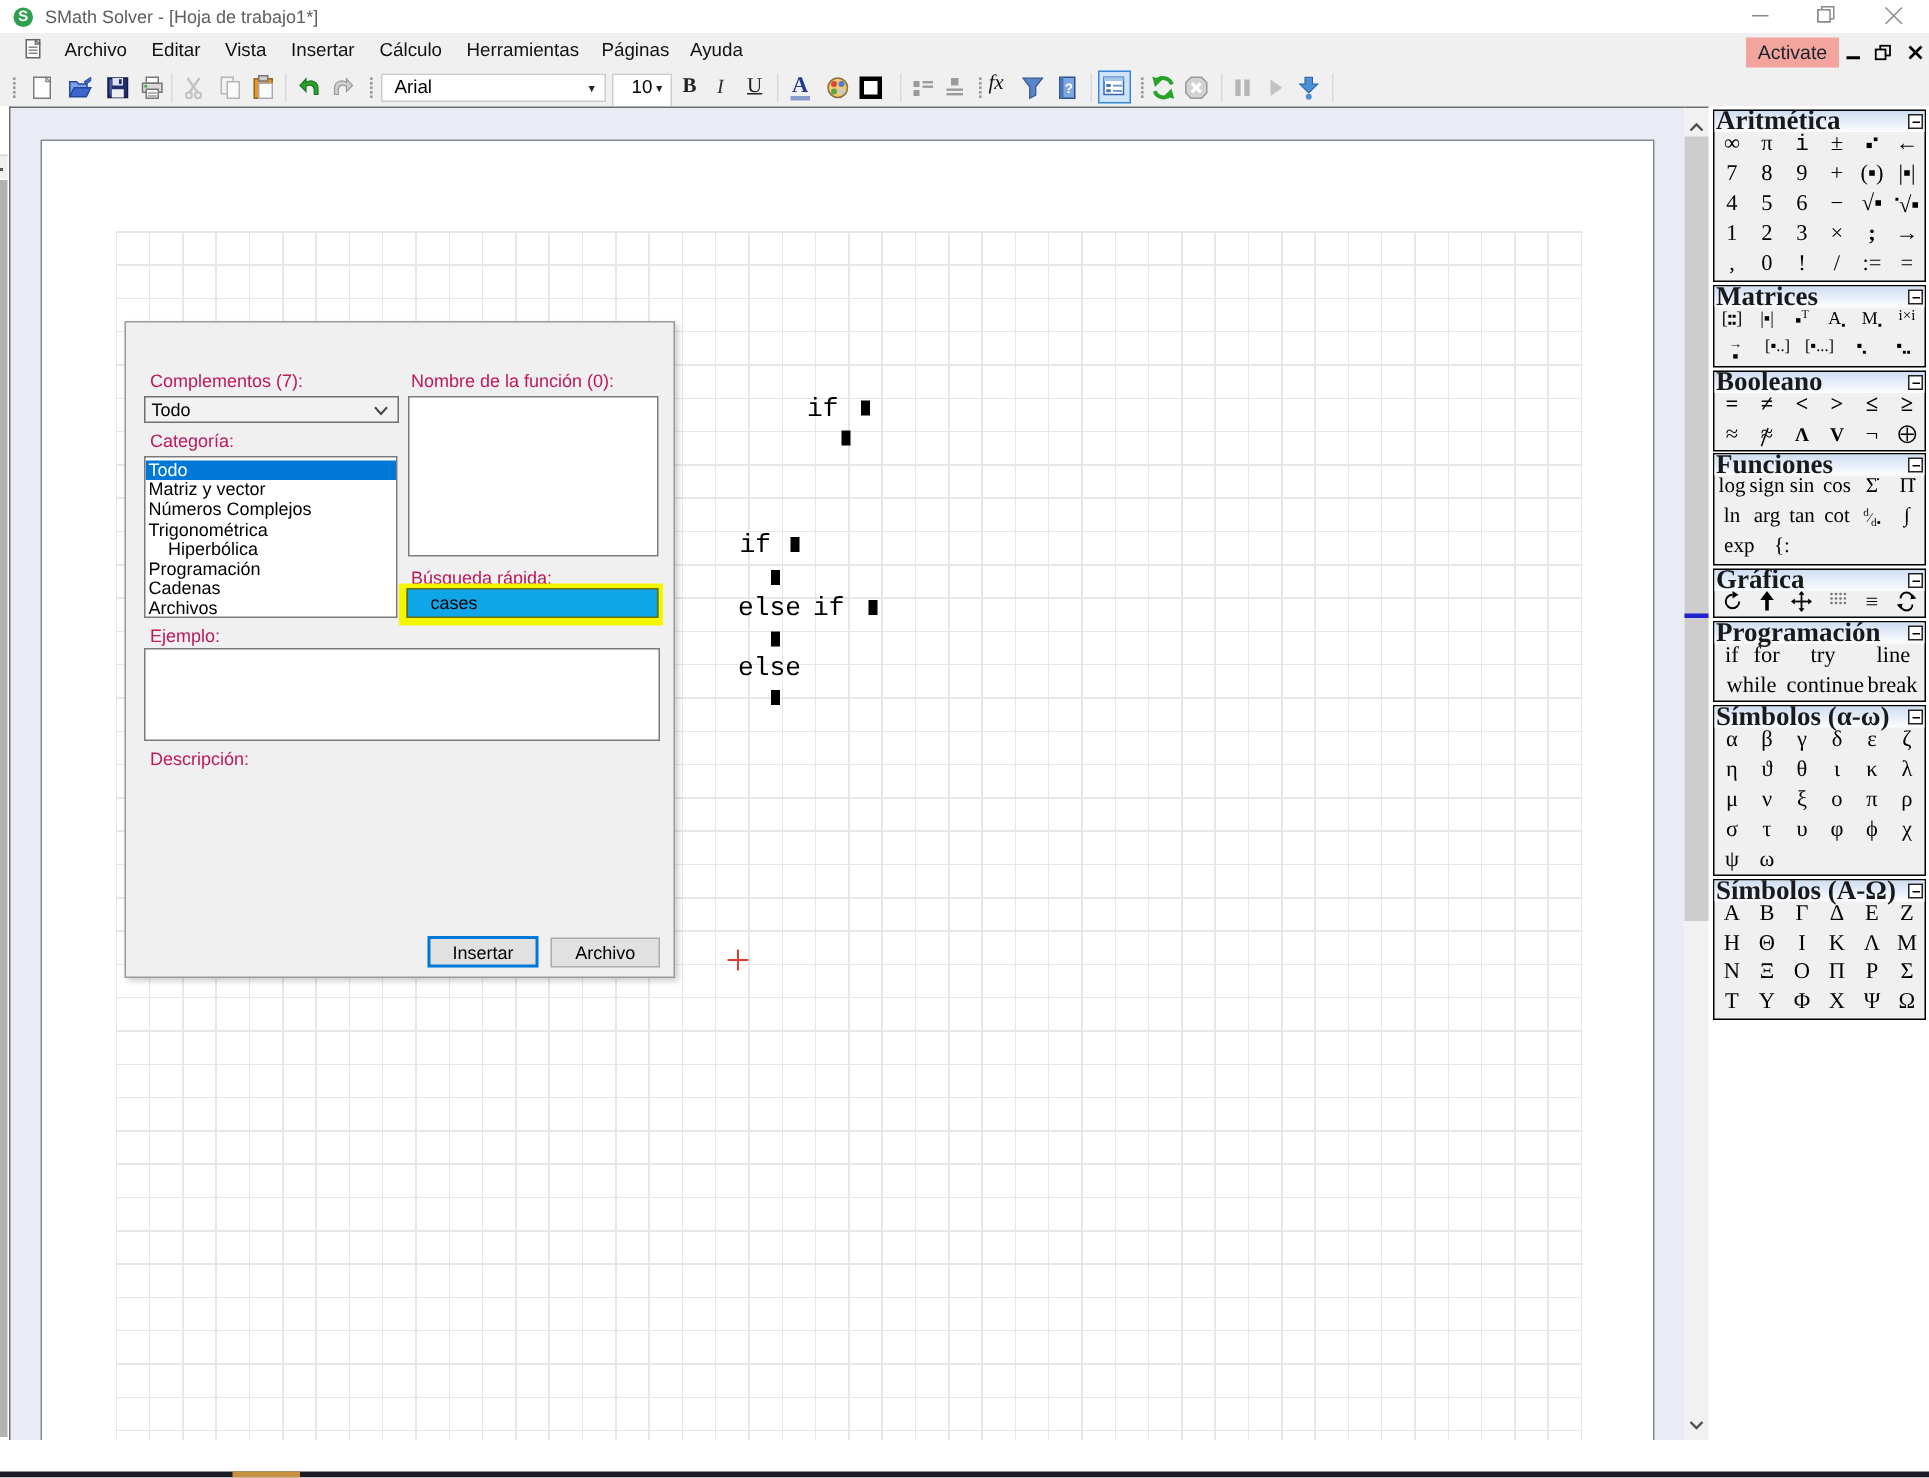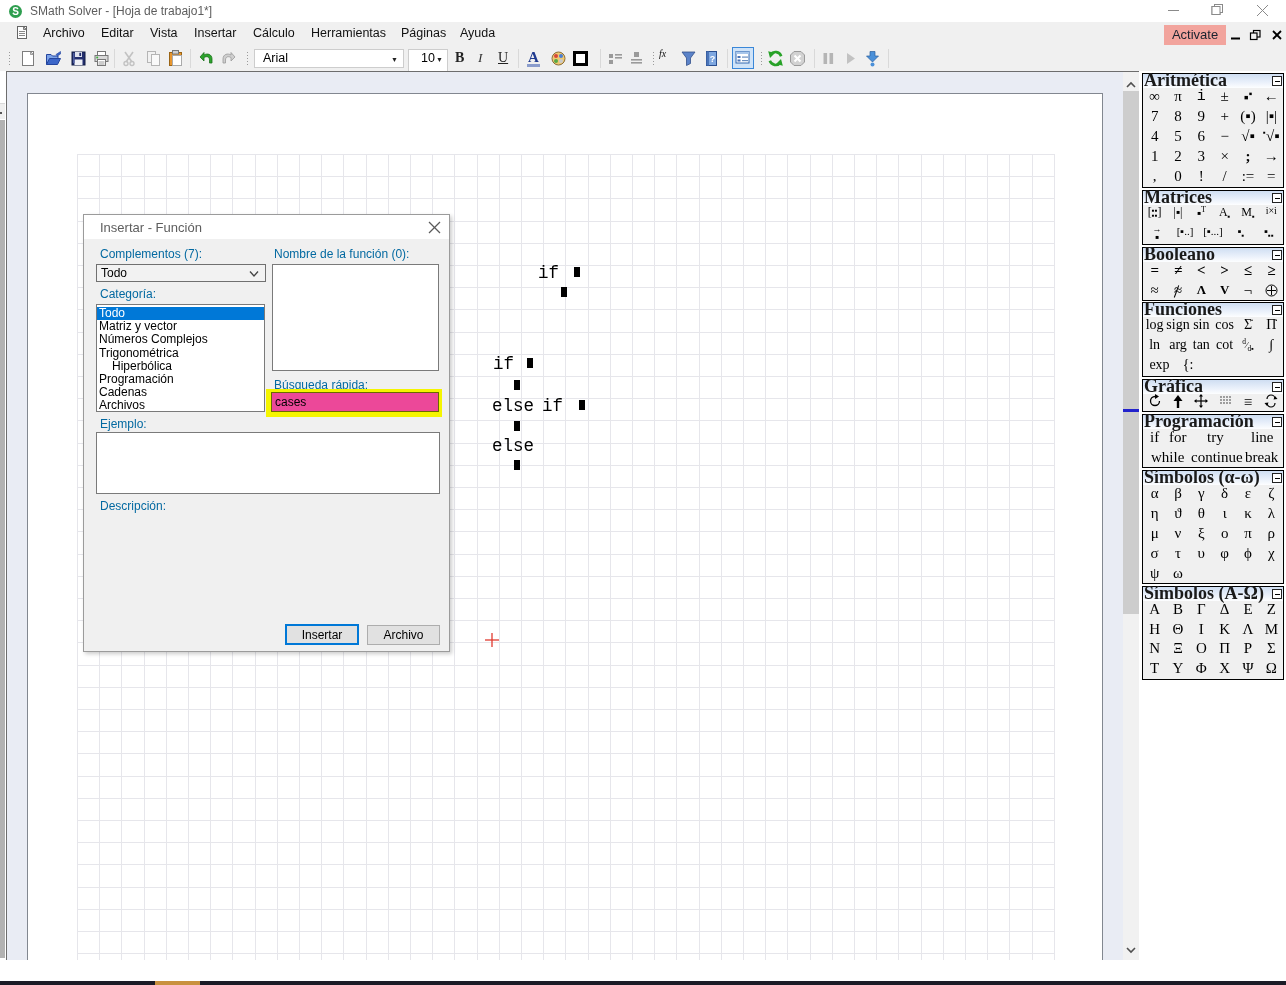--- a/index.html
+++ b/index.html
@@ -56,21 +56,21 @@
   #statusbar { position:absolute; left:0; top:960px; width:1286px; height:21px; background:#f0f0f0;
      border-top:1px solid #d7d7d7; font-size:12px; color:#111; }
   #taskstrip { position:absolute; left:0; top:981px; width:1286px; height:4px; background:#1b1b26; }
   #taskorange { position:absolute; left:155px; top:0; width:45px; height:4px; background:#c9913f; }
 
   
   #dialog { position:absolute; left:83px; top:214px; width:367px; height:438px; background:#f0f0f0;
      border:1px solid #9b9b9b; box-shadow:2px 2px 4px rgba(0,0,0,0.2); font-size:12px; }
   #dlgtitle { position:absolute; left:0; top:0; width:100%; height:24px; background:#fff; }
   #dlgtitle span { position:absolute; left:16px; top:5px; font-size:13px; color:#5d5d5d; }
-  .dlabel { position:absolute; color:#0369a1; }
+  .dlabel { position:absolute; color:#be185d; }
   .listbox { position:absolute; background:#fff; border:1px solid #7a7a7a; }
   #combo { position:absolute; left:12px; top:49px; width:170px; height:18px; background:#f2f2f2;
      border:1px solid #707070; font-size:12px; line-height:16px; padding-left:4px; }
   .btn { position:absolute; width:73px; height:20px; background:#e1e1e1; border:1px solid #adadad;
      font-size:12px; text-align:center; line-height:18px; }
 </style></head>
 <body>
 <div id="win">
 
   <div id="titlebar">
@@ -199,21 +199,21 @@
         </g>
       </svg>
     <svg class="ticon" style="left:628px" viewBox="0 0 17 17">
         <g fill="#9a9a9a">
           <rect x="6" y="2" width="5" height="5"></rect>
           <rect x="3" y="9" width="11" height="1.6"></rect>
           <rect x="3" y="12" width="11" height="1.6"></rect>
         </g>
       </svg>
     <div class="tgrip" style="left:652px"></div>
-    <div class="abs" style="left:659px;top:2px;font-size:10px;font-style:italic;font-family:'Liberation Serif',serif;color:#111"><i>f</i>x</div>
+    <div class="abs" style="left:659px;top:2px;font-size:14px;font-style:italic;font-family:'Liberation Serif',serif;color:#111"><i>f</i>x</div>
     <svg class="ticon" style="left:680px" viewBox="0 0 17 17">
         <path d="M2 2 L15 2 L10.5 8 L10.5 13.5 L6.5 15.5 L6.5 8 Z" fill="#5b83c9" stroke="#34508a" stroke-width="0.8"></path>
       </svg>
     <svg class="ticon" style="left:703px" viewBox="0 0 17 17">
         <rect x="3.5" y="1.5" width="10" height="14" fill="#7ea7e0" stroke="#2a4f90"></rect>
         <rect x="3.5" y="1.5" width="2.5" height="14" fill="#4a74b8"></rect>
         <text x="9.5" y="12" font-size="9" fill="#fff" text-anchor="middle" font-weight="bold">?</text>
       </svg>
     <div class="tsep" style="left:727px"></div>
     <div class="abs" style="left:732px;top:1px;width:22px;height:22px;border:1.5px solid #3a87d8;background:#cfe3f8"><svg width="19" height="19" viewBox="0 0 19 19">
@@ -548,48 +548,39 @@
           <span>Ω</span>
         </div>
     </div>
   </div>
 
   <div id="taskstrip">
       <div id="taskorange"></div>
     </div>
 
   <div id="dialog">
-    <div id="dlgtitle">
-        <span>Insertar - Función</span>
-        <svg style="position:absolute;right:8px;top:6px" width="13" height="13">
-          <g stroke="#5a5a5a" stroke-width="1.2">
-            <line x1="1" y1="1" x2="12" y2="12"></line>
-            <line x1="12" y1="1" x2="1" y2="12"></line>
-          </g>
-        </svg>
-      </div>
     <div class="dlabel" style="left:16px;top:32px">Complementos (7):</div>
     <div id="combo">Todo<svg style="position:absolute;right:6px;top:5px" width="10" height="8">
           <path d="M1 1.5 L5 6 L9 1.5" fill="none" stroke="#444" stroke-width="1.3"></path>
         </svg></div>
     <div class="dlabel" style="left:190px;top:32px">Nombre de la función (0):</div>
     <div class="listbox" style="left:188px;top:49px;width:167px;height:107px"></div>
     <div class="dlabel" style="left:16px;top:72px">Categoría:</div>
     <div class="listbox" style="left:12px;top:89px;width:169px;height:108px;padding-top:2px;overflow:hidden">
       <div style="background:#0078d7;color:#fff;padding-left:2px;height:13.2px;line-height:13px">Todo</div>
       <div style="padding-left:2px;height:13.2px;line-height:13px">Matriz y vector</div>
       <div style="padding-left:2px;height:13.2px;line-height:13px">Números Complejos</div>
       <div style="padding-left:2px;height:13.2px;line-height:13px">Trigonométrica</div>
       <div style="padding-left:15px;height:13.2px;line-height:13px">Hiperbólica</div>
       <div style="padding-left:2px;height:13.2px;line-height:13px">Programación</div>
       <div style="padding-left:2px;height:13.2px;line-height:13px">Cadenas</div>
       <div style="padding-left:2px;height:13.2px;line-height:13px">Archivos</div>
     </div>
     <div class="dlabel" style="left:190px;top:163px">Búsqueda rápida:</div>
     <div style="position:absolute;left:182px;top:174px;width:176px;height:28px;background:#f5f500"></div>
-    <div style="position:absolute;left:187px;top:177px;width:168px;height:20px;background:#ec4899;border:1px solid #6a6a00;line-height:18px;padding-left:3px;color:#000">cases</div>
+    <div style="position:absolute;left:187px;top:177px;width:168px;height:20px;background:#0ea5e9;border:1px solid #6a6a00;line-height:18px;padding-left:15px;color:#000">cases</div>
     <div class="dlabel" style="left:16px;top:202px">Ejemplo:</div>
     <div class="listbox" style="left:12px;top:217px;width:344px;height:62px"></div>
     <div class="dlabel" style="left:16px;top:284px">Descripción:</div>
     <div class="btn" style="left:201px;top:409px;border:2px solid #0078d7;width:74px;height:21px">Insertar</div>
     <div class="btn" style="left:283px;top:410px">Archivo</div>
   </div>
 </div>
 
 </body></html>

